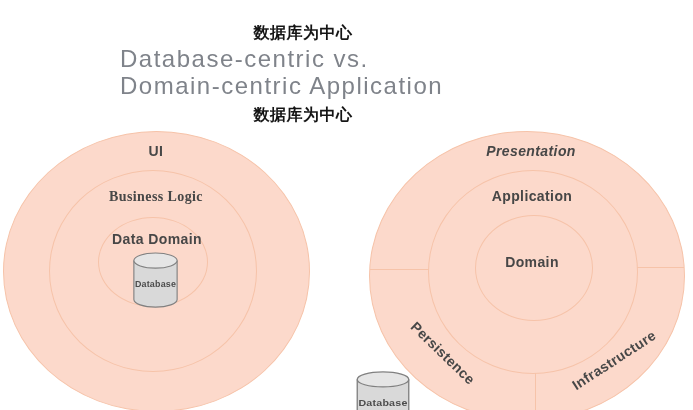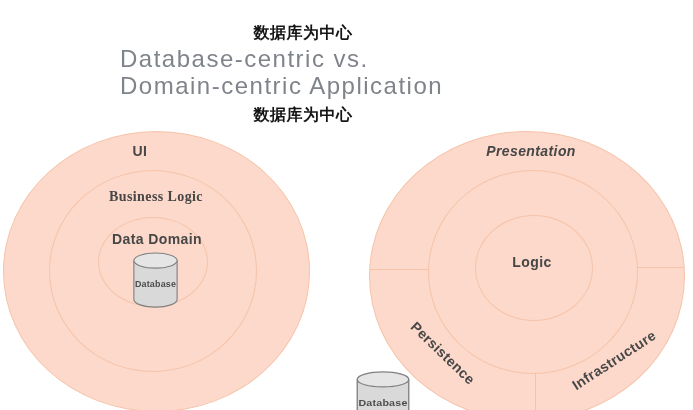--- a/index.html
+++ b/index.html
@@ -37,21 +37,21 @@
   .divider { position:absolute; background:#f6c3a9; z-index:2; }
   .div-left   { left:370px; top:249px; width:59px; height:1px; }
   .div-right  { left:637px; top:247px; width:47px; height:1px; }
   .div-bottom { left:535px; top:353px; width:1px;  height:47px; }
   
   .lbl {
     position:absolute; z-index:5; white-space:nowrap;
     font-size:14px; font-weight:bold; letter-spacing:0.4px; color:#474747;
     transform:translate(-50%,-50%);
   }
-  .lbl-ui         { left:140px; top:131px; }
+  .lbl-ui         { left:156px; top:131px; }
   .lbl-bl         { left:156px; top:177px;font-family:Liberation Serif, serif; }
   .lbl-da         { left:157px; top:219px; }
   .lbl-pres       { left:531px; top:131px;font-style:italic; }
   .lbl-app        { left:532px; top:176px; }
   .lbl-dom        { left:532px; top:242px; }
   .lbl-pers       { left:443px; top:333px; transform:translate(-50%,-50%) rotate(44deg); }
   .lbl-infra      { left:614px; top:340px; transform:translate(-50%,-50%) rotate(-33deg); }
   
   .cyl { position:absolute; z-index:6; }
   .cyl-left  { left:132px; top:232px; width:47px; height:57px; }
@@ -87,21 +87,22 @@
   </svg>
 
   <div class="ring r-outer"></div>
   <div class="ring r-mid"></div>
   <div class="ring r-inner"></div>
   <div class="divider div-left"></div>
   <div class="divider div-right"></div>
   <div class="divider div-bottom"></div>
 
   <div class="lbl lbl-pres">Presentation</div>
-  <div class="lbl lbl-dom">Logic</div>
+  <div class="lbl lbl-app">Application</div>
+  <div class="lbl lbl-dom">Domain</div>
   <div class="lbl lbl-pers">Persistence</div>
   <div class="lbl lbl-infra">Infrastructure</div>
 
   <svg class="cyl cyl-right" viewBox="0 0 50 60" preserveAspectRatio="none">
     <path d="M2,9 V50 a23,8 0 0 0 46,0 V9" fill="#d9d9d9" stroke="#808080" stroke-width="1.2"></path>
     <ellipse cx="25" cy="9" rx="23" ry="8" fill="#e5e5e5" stroke="#808080" stroke-width="1.2"></ellipse>
     <text x="25" y="37" text-anchor="middle">Database</text>
   </svg>
 
 </div>

